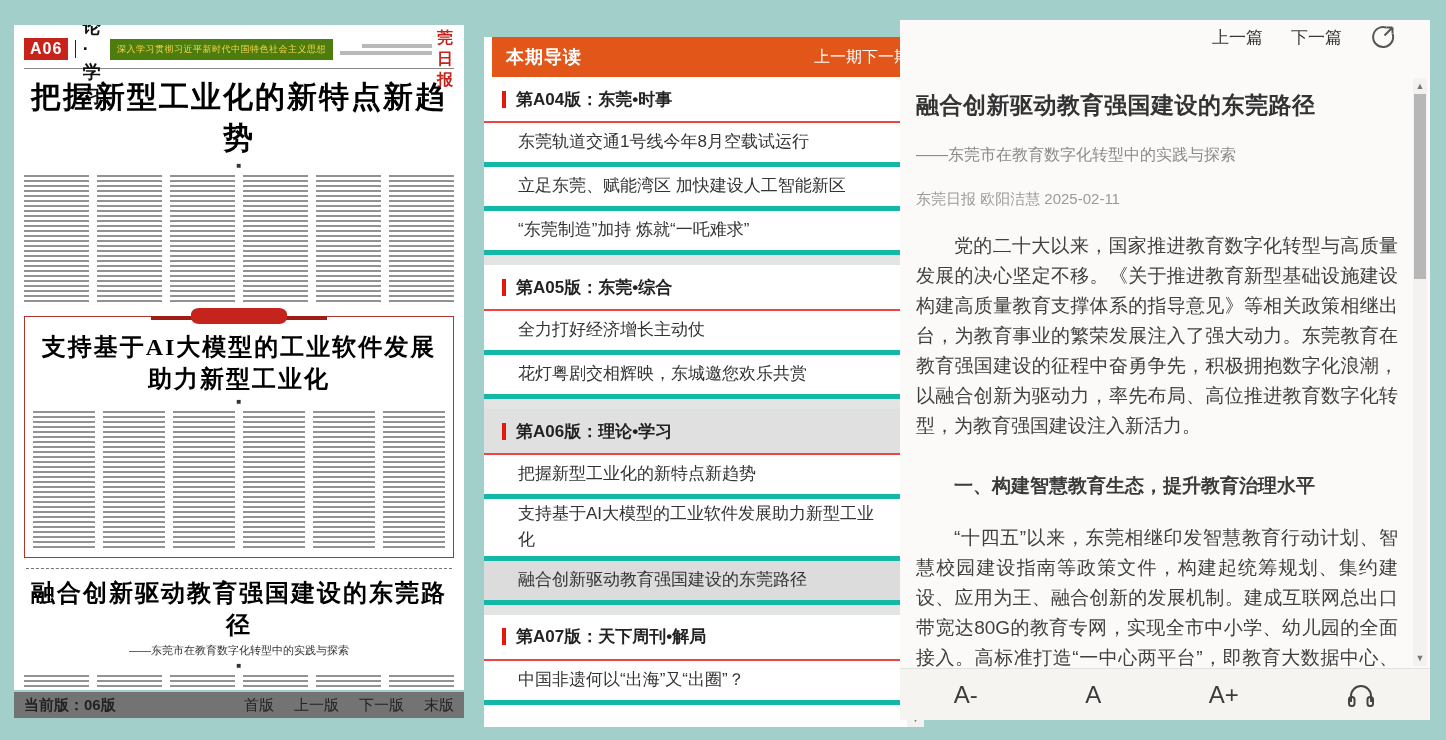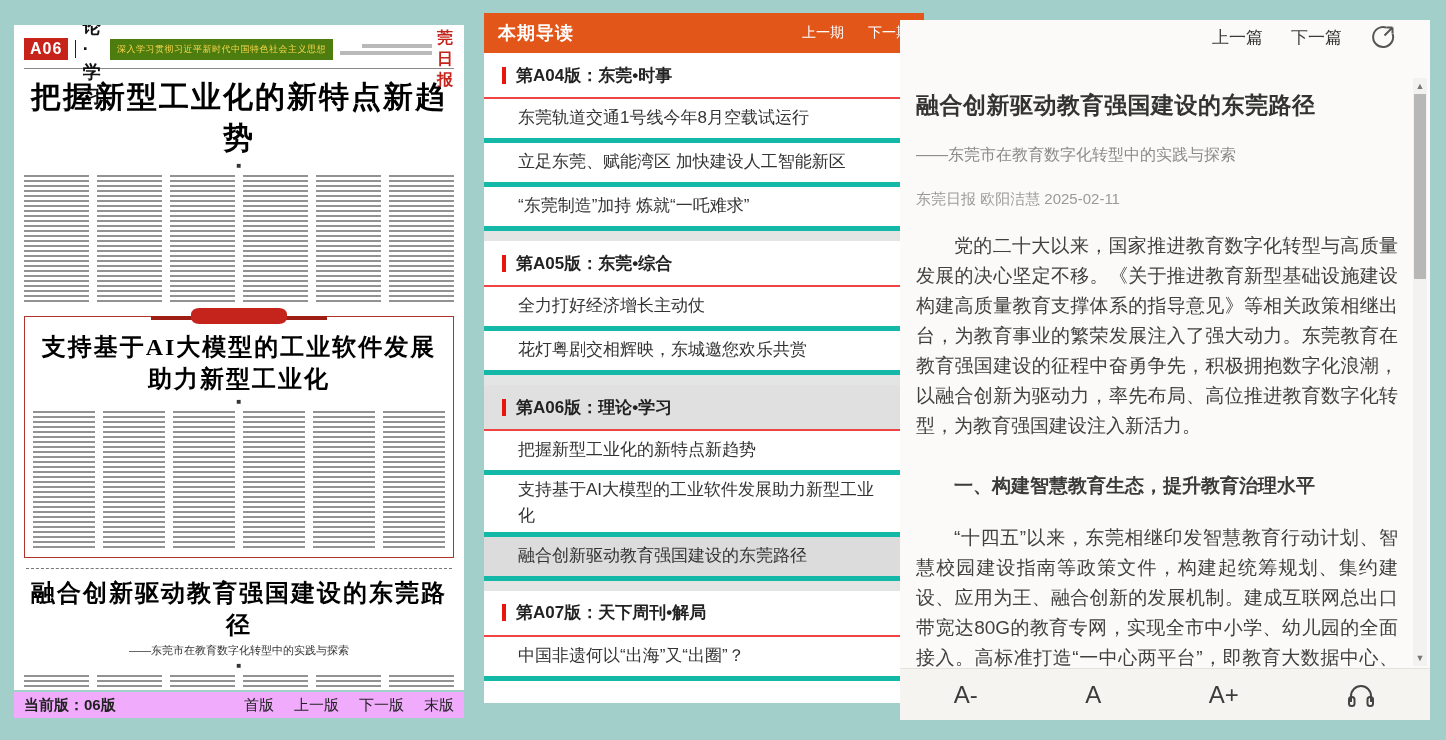--- a/index.html
+++ b/index.html
@@ -38,32 +38,32 @@
   .cols-2 { height:138px; }
   .cols-3 { height:150px; }
 
   .np-box { border:1px solid #b0342b; margin-top:13px; padding:12px 8px 8px; position:relative; }
   .ribbon { position:absolute; top:-9px; left:50%; transform:translateX(-50%);
             width:96px; height:16px; background:#c5241c; border-radius:8px/6px;
             box-shadow:-46px 2px 0 -6px #9e1d14, 46px 2px 0 -6px #9e1d14; }
   .dashed-rule { border-top:1px dashed #777; margin:10px 2px 0; }
 
   .paper-footer { position:absolute; left:14px; top:692px; width:450px; height:26px;
-                  background:#f0abfc; display:flex; align-items:center;
+                  background:#737373; display:flex; align-items:center;
                   justify-content:space-between; padding:0 10px; font-size:15px; color:#222; }
   .paper-footer .cur { font-weight:bold; }
   .pf-nav { display:flex; gap:20px; }
   .pf-nav span { cursor:pointer; }
 
   
-  .toc { position:absolute; left:484px; top:13px; width:440px; height:690px; background:#fff; }
+  .toc { position:absolute; left:484px; top:37px; width:440px; height:690px; background:#fff;padding-left:8px; }
   .toc-header { height:40px; background:#e2561a; color:#fff; display:flex; align-items:center;
                 padding:0 14px; }
   .toc-header .t { font-size:18px; font-weight:bold; letter-spacing:1px; }
-  .toc-header .issue-nav { margin-left:auto; display:flex; gap:24px; font-size:14px; }
+  .toc-header .issue-nav { margin-left:auto; display:flex; gap:0; font-size:16px; }
   .toc-header .issue-nav span { cursor:pointer; }
   .toc-list { position:absolute; top:40px; left:0; right:17px; bottom:0; overflow:hidden; }
   .toc-sec-header { height:46px; display:flex; align-items:center; padding-left:18px;
                     font-size:17px; font-weight:bold; color:#222; border-bottom:2px solid #ef4444; }
   .toc-sec-header .bar { width:4px; height:17px; background:#e8160c; margin-right:10px; }
   .toc-sec-header.active { background:#e0e0e0; }
   .toc-item { min-height:44px; display:flex; align-items:center; padding:2px 18px 2px 34px;
               font-size:17px; color:#333; border-bottom:5px solid #14b8a6; line-height:1.55;
               cursor:pointer; }
   .toc-item.selected { background:#dcdcdc; }

